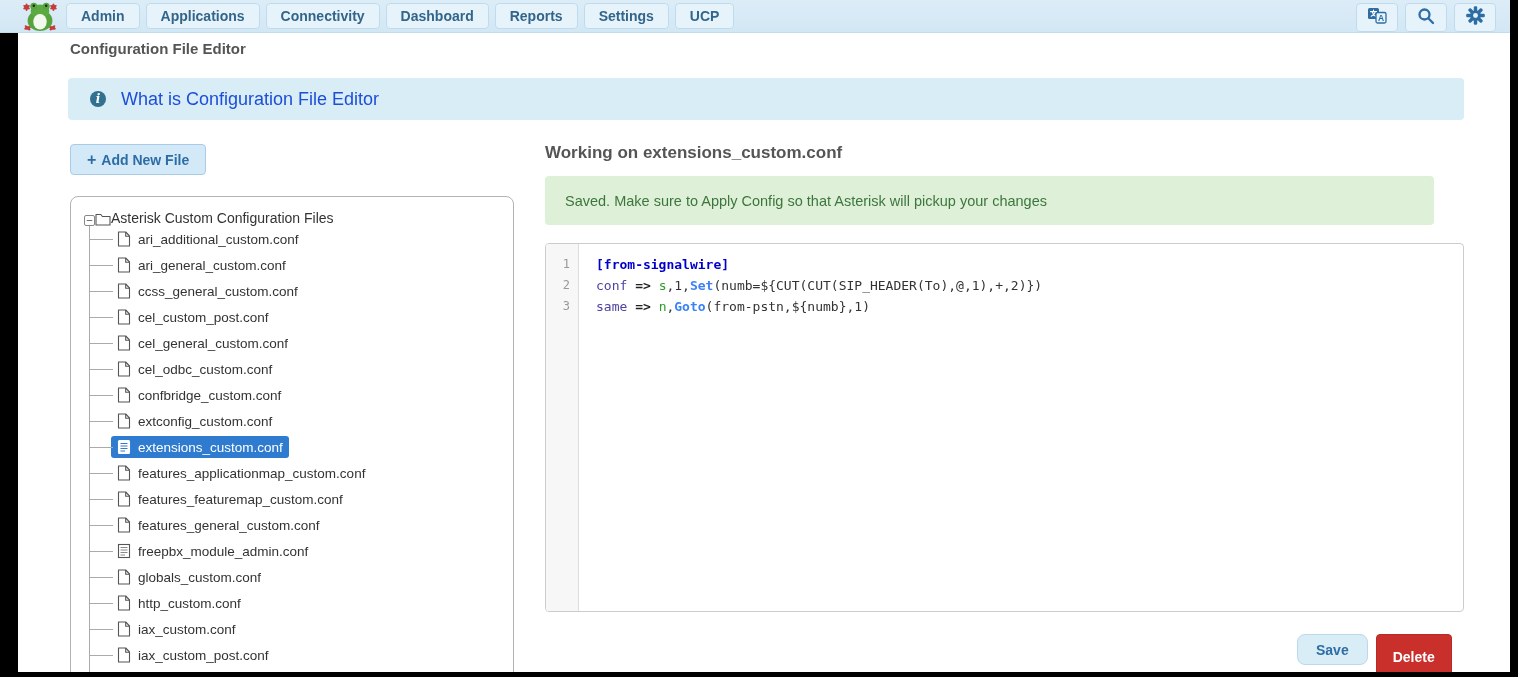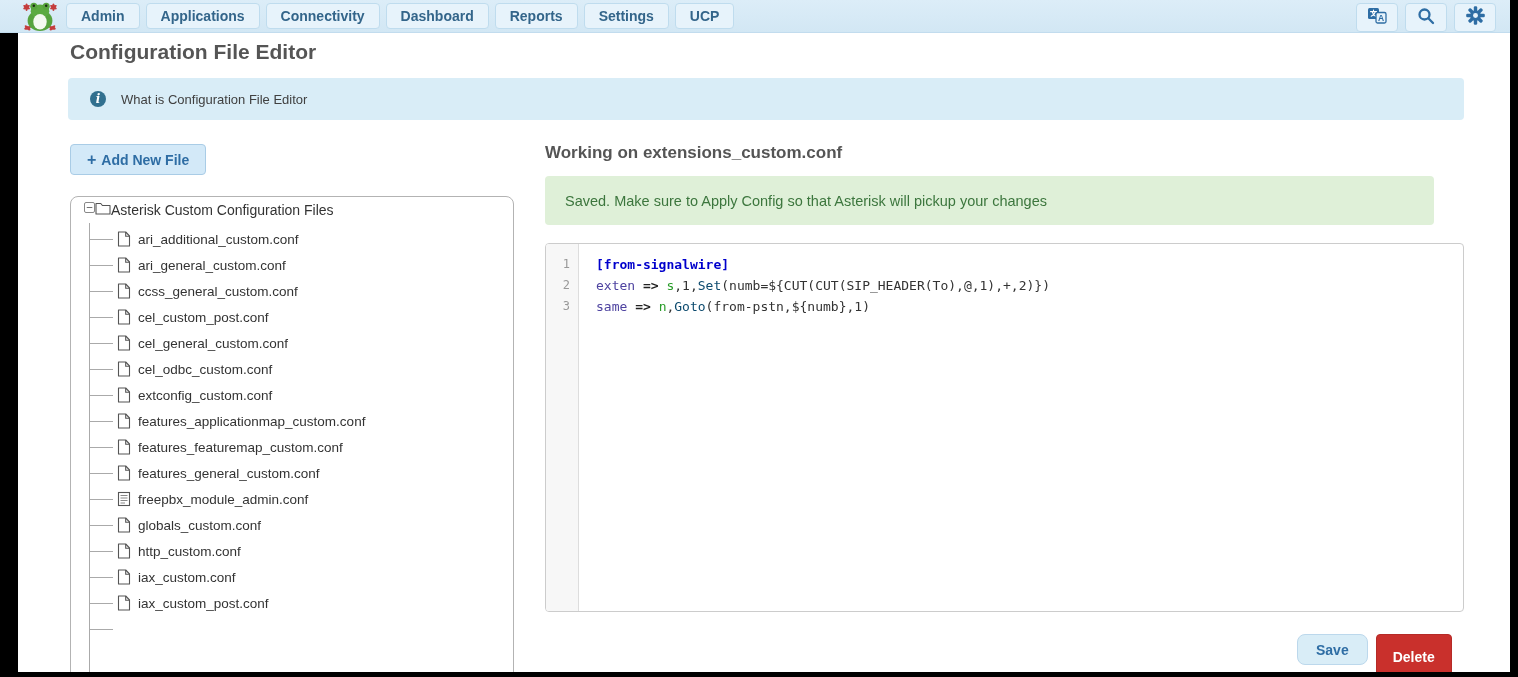--- a/index.html
+++ b/index.html
@@ -28,50 +28,50 @@
     width:40px;height:27px;background:#e7f3fb;border:1px solid #bfdcee;
     border-radius:4px;display:flex;align-items:center;justify-content:center;cursor:pointer;
   }
   
   .content{
     position:absolute;left:18px;top:33px;width:1492px;height:639px;
     background:#fff;overflow:hidden;
   }
   .page-title{
     position:absolute;left:52px;top:7px;
-    font-size:21px;font-weight:bold;color:#555;
+    font-size:15px;font-weight:bold;color:#555;
   }
   .info-banner{
     position:absolute;left:50px;top:45px;width:1396px;height:42px;
     background:#d9edf7;border-radius:4px;display:flex;align-items:center;
     gap:15px;padding-left:22px;box-sizing:border-box;cursor:pointer;
   }
   .info-icon{
     width:16px;height:16px;border-radius:50%;background:#31708f;color:#fff;
     font-family:"DejaVu Serif",serif;font-style:italic;font-weight:bold;
     font-size:12px;line-height:16px;text-align:center;flex:0 0 auto;
   }
-  .info-text{font-size:13px;color:#404040;}
+  .info-text{font-size:18px;color:#1d4ed8;}
   
   .add-btn{
     position:absolute;left:52px;top:111px;height:31px;
     background:#d3e9f8;border:1px solid #a9cce6;border-radius:4px;
     color:#2e6da4;font-weight:bold;font-size:14px;padding:0 16px;
     cursor:pointer;font-family:"Liberation Sans",sans-serif;
     display:flex;align-items:center;gap:5px;
   }
   .add-btn .plus{font-size:16px;}
   .tree-panel{
     position:absolute;left:52px;top:163px;width:444px;height:540px;
     background:#fff;border:1px solid #b3b3b3;border-radius:8px;
     box-sizing:border-box;padding-top:5px;
   }
   .tree-vline{position:absolute;left:18px;top:26px;bottom:0;width:1px;background:#aaa;}
   .tree-root{
-    position:relative;height:24px;display:flex;align-items:flex-start;
+    position:relative;height:24px;display:flex;align-items:flex-end;
     padding-left:13px;cursor:pointer;
   }
   .tree-toggle{
     width:11px;height:11px;border:1px solid #888;background:#fff;border-radius:2px;
     font-size:10px;line-height:9px;text-align:center;color:#444;flex:0 0 auto;
     box-sizing:border-box;
   }
   .tree-toggle::before{content:"\2013";position:relative;top:-1px;}
   .tree-root-label{font-size:14px;color:#333;}
   .tree-item{
@@ -112,21 +112,21 @@
   }
   .code-area{margin-left:34px;padding:10px 0 0 16px;cursor:text;}
   .code-line{
     height:21px;line-height:21px;white-space:pre;
     font-family:"DejaVu Sans Mono","Liberation Mono",monospace;font-size:13px;color:#333;
   }
   .tok-section{color:#0000cc;font-weight:bold;}
   .tok-keyword{color:#4e43a0;}
   .tok-arrow{color:#222;font-weight:bold;}
   .tok-atom{color:#2a9d2a;}
-  .tok-app{color:#0c4a6e;font-weight:normal;}
+  .tok-app{color:#3b82f6;font-weight:bold;}
   .tok-plain{color:#333;}
   .btn-row{position:absolute;left:1279px;top:601px;display:flex;gap:8px;}
   .save-btn{
     height:31px;padding:0 18px;background:#d9edf7;border:1px solid #bcd8ec;
     border-radius:8px;color:#2e6da4;font-weight:bold;font-size:14px;cursor:pointer;
     font-family:"Liberation Sans",sans-serif;
   }
   .delete-btn{
     height:45px;padding:0 16px;background:#c9302c;border:1px solid #b52b27;
     border-radius:4px;color:#fff;font-weight:bold;font-size:14px;cursor:pointer;
@@ -298,21 +298,43 @@
           </span>
         </div>
         <div class="tree-item">
           <span class="row-inner">
             <span class="tree-icon">
               <svg width="14" height="16" viewBox="0 0 14 16">
                 <path d="M1.5 1h7.2L12.5 5v10h-11z" fill="#fff" stroke="#555" stroke-width="1.1" stroke-linejoin="round"></path>
                 <path d="M8.7 1v4.2h3.8" fill="none" stroke="#555" stroke-width="1.1"></path>
               </svg>
             </span>
+            <span class="tree-label">confbridge_custom.conf</span>
+          </span>
+        </div>
+        <div class="tree-item">
+          <span class="row-inner">
+            <span class="tree-icon">
+              <svg width="14" height="16" viewBox="0 0 14 16">
+                <path d="M1.5 1h7.2L12.5 5v10h-11z" fill="#fff" stroke="#555" stroke-width="1.1" stroke-linejoin="round"></path>
+                <path d="M8.7 1v4.2h3.8" fill="none" stroke="#555" stroke-width="1.1"></path>
+              </svg>
+            </span>
             <span class="tree-label">extconfig_custom.conf</span>
+          </span>
+        </div>
+        <div class="tree-item selected">
+          <span class="row-inner">
+            <span class="tree-icon">
+              <svg width="14" height="16" viewBox="0 0 14 16">
+                <rect x="1.5" y="1.5" width="11" height="13" rx="1" fill="#fff" stroke="#fff" stroke-width="1.1"></rect>
+                <path d="M3.5 4.5h7M3.5 7h7M3.5 9.5h7M3.5 12h4.5" stroke="#2e7bcf" stroke-width="1.1"></path>
+              </svg>
+            </span>
+            <span class="tree-label">extensions_custom.conf</span>
           </span>
         </div>
         <div class="tree-item">
           <span class="row-inner">
             <span class="tree-icon">
               <svg width="14" height="16" viewBox="0 0 14 16">
                 <path d="M1.5 1h7.2L12.5 5v10h-11z" fill="#fff" stroke="#555" stroke-width="1.1" stroke-linejoin="round"></path>
                 <path d="M8.7 1v4.2h3.8" fill="none" stroke="#555" stroke-width="1.1"></path>
               </svg>
             </span>
@@ -411,21 +433,21 @@
   </div>
 
   <div class="editor">
     <div class="editor-gutter">
         <div class="gutter-num">1</div>
         <div class="gutter-num">2</div>
         <div class="gutter-num">3</div>
       </div>
     <div class="code-area">
         <div class="code-line"><span class="tok-section">[from-signalwire]</span></div>
-        <div class="code-line"><span class="tok-keyword">exten </span><span class="tok-arrow">=&gt;</span><span class="tok-plain"> </span><span class="tok-atom">s</span><span class="tok-plain">,1,</span><span class="tok-app">Set</span><span class="tok-plain">(numb=${CUT(CUT(SIP_HEADER(To),@,1),+,2)})</span></div>
+        <div class="code-line"><span class="tok-keyword">conf </span><span class="tok-arrow">=&gt;</span><span class="tok-plain"> </span><span class="tok-atom">s</span><span class="tok-plain">,1,</span><span class="tok-app">Set</span><span class="tok-plain">(numb=${CUT(CUT(SIP_HEADER(To),@,1),+,2)})</span></div>
         <div class="code-line"><span class="tok-keyword">same </span><span class="tok-arrow">=&gt;</span><span class="tok-plain"> </span><span class="tok-atom">n</span><span class="tok-plain">,</span><span class="tok-app">Goto</span><span class="tok-plain">(from-pstn,${numb},1)</span></div>
       </div>
   </div>
 
   <div class="btn-row">
     <button class="save-btn">Save</button>
     <button class="delete-btn">Delete</button>
   </div>
 
 </div>

